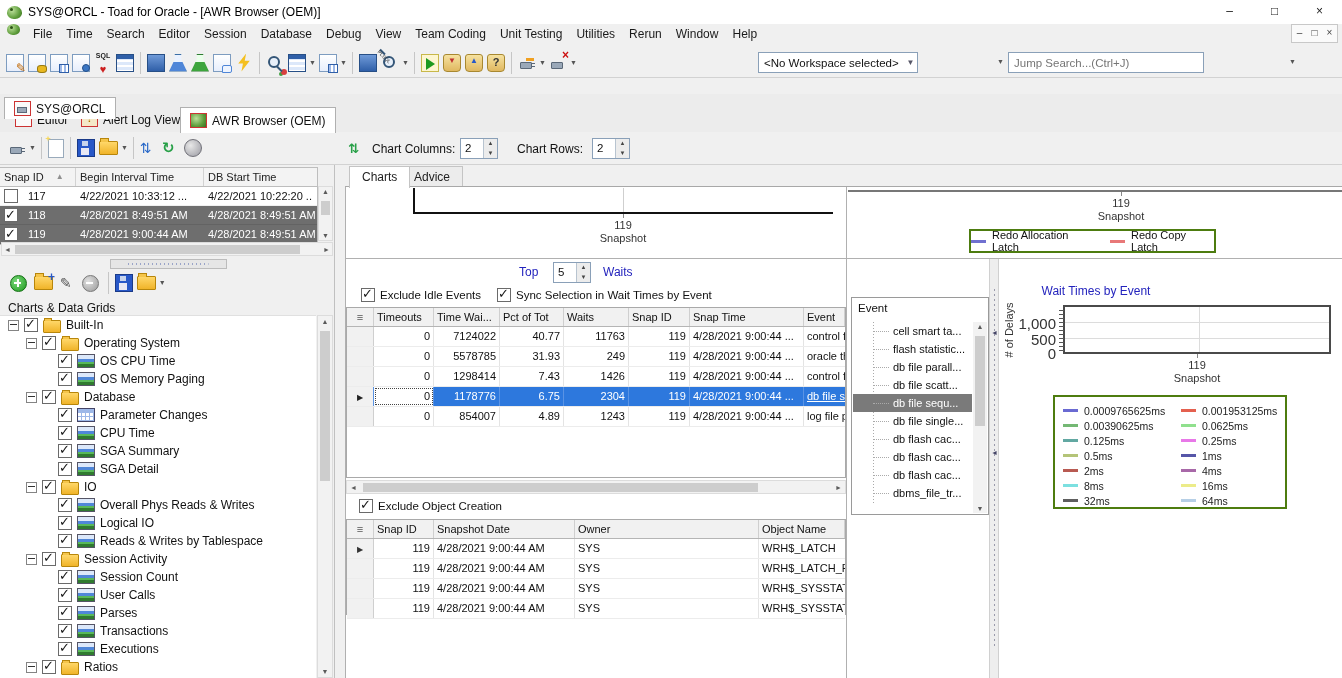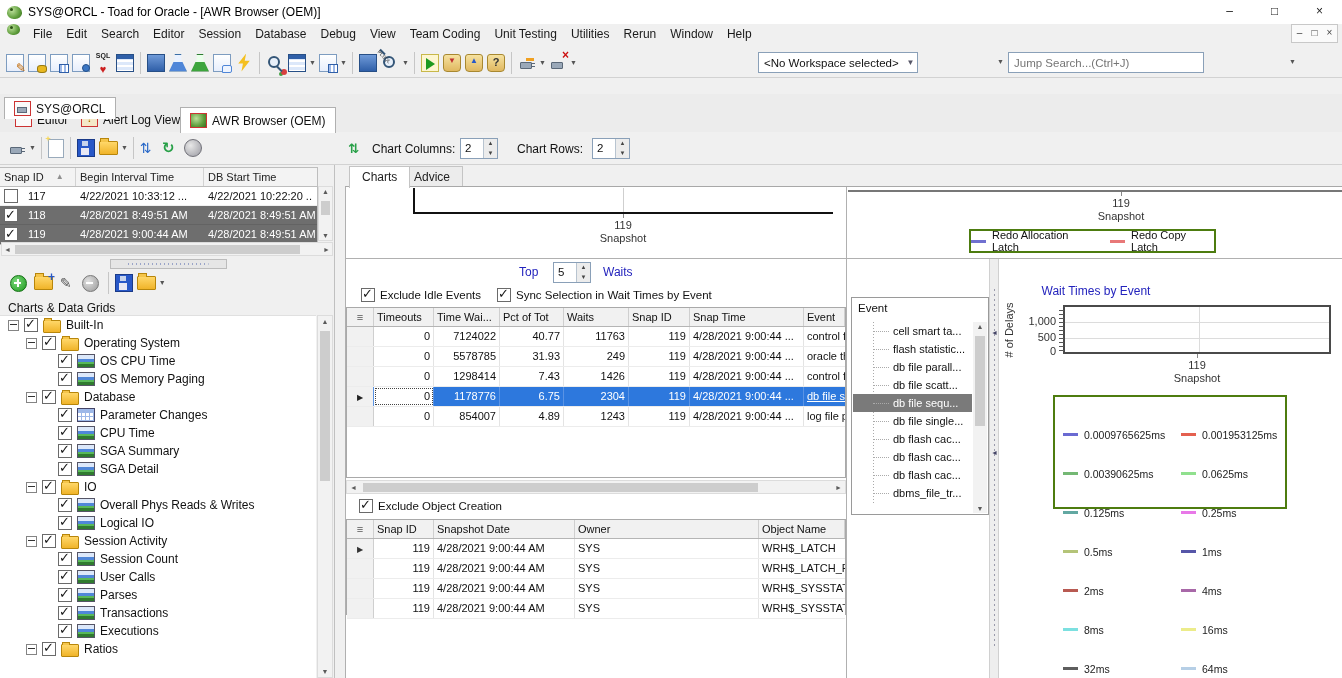--- a/index.html
+++ b/index.html
@@ -170,24 +170,24 @@
   #event-guide{position:absolute;left:21px;top:24px;bottom:10px;width:1px;background-image:repeating-linear-gradient(#aaa 0 1px,transparent 1px 3px);}
   
   #r-split{position:absolute;left:643px;top:72px;width:10px;bottom:0;background:#eeeeee;border-left:1px solid #d0d0d0;border-right:1px solid #d0d0d0;box-sizing:border-box;}
   #r-split::before{content:"";position:absolute;left:4px;top:30px;bottom:30px;width:1px;background-image:repeating-linear-gradient(#99a 0 2px,transparent 2px 5px);}
   .splarr{position:absolute;left:1px;font-size:7px;color:#446;}
   
   #wt-plot{position:absolute;left:717px;top:118px;width:268px;height:49px;border:2px solid #4a4a4a;background:#fff;box-sizing:border-box;}
   .gline-h{position:absolute;left:0;right:0;height:1px;background:#dcdcdc;}
   .gline-v{position:absolute;top:0;bottom:0;width:1px;background:#dcdcdc;}
   #wt-ticks{position:absolute;left:-6px;top:0;bottom:0;width:5px;background-image:repeating-linear-gradient(transparent 0 3px,#555 3px 4px);}
-  .ytick{position:absolute;font-size:11px;color:#333;text-align:right;width:44px;}
+  .ytick{position:absolute;font-size:15px;color:#333;text-align:right;width:44px;}
   #ylab{position:absolute;left:628px;top:137px;width:70px;text-align:center;font-size:11px;color:#333;transform:rotate(-90deg);}
   .mslegend{display:grid;grid-template-columns:118px 100px;padding:6px 0 0 8px;}
-  .msrow{display:flex;align-items:center;height:15px;font-size:10.5px;color:#222;white-space:nowrap;margin-top:24px;}
+  .msrow{display:flex;align-items:center;height:15px;font-size:10.5px;color:#222;white-space:nowrap;}
   
   .axline{position:absolute;background:#111;}
   .gridline{position:absolute;background:#cfcfcf;}
 </style>
 </head>
 <body>
 
 <div id="root">
 
   <div id="titlebar">
@@ -196,21 +196,21 @@
     <div id="win-btns">
       <span class="wbtn">–</span>
       <span class="wbtn">□</span>
       <span class="wbtn">×</span>
     </div>
   </div>
 
   <div id="menubar">
     <span class="toad" style="width:13px;height:11px;"></span>
     <span class="menu-item">File</span>
-    <span class="menu-item">Edit</span>
+    <span class="menu-item">Time</span>
     <span class="menu-item">Search</span>
     <span class="menu-item">Editor</span>
     <span class="menu-item">Session</span>
     <span class="menu-item">Database</span>
     <span class="menu-item">Debug</span>
     <span class="menu-item">View</span>
     <span class="menu-item">Team Coding</span>
     <span class="menu-item">Unit Testing</span>
     <span class="menu-item">Utilities</span>
     <span class="menu-item">Rerun</span>
@@ -438,20 +438,25 @@
       <div class="trow leaf2">
           <span class="cb checked"></span>
           <span class="cico"></span>
           <span>Overall Phys Reads &amp; Writes</span>
         </div>
       <div class="trow leaf2">
           <span class="cb checked"></span>
           <span class="cico"></span>
           <span>Logical IO</span>
         </div>
+      <div class="trow leaf2">
+          <span class="cb checked"></span>
+          <span class="cico"></span>
+          <span>Reads &amp; Writes by Tablespace</span>
+        </div>
       <div class="trow lvl1">
           <span class="texp"></span>
           <span class="cb checked"></span>
           <span class="fico"></span>
           <span>Session Activity</span>
         </div>
       <div class="trow leaf2">
           <span class="cb checked"></span>
           <span class="cico"></span>
           <span>Session Count</span>

